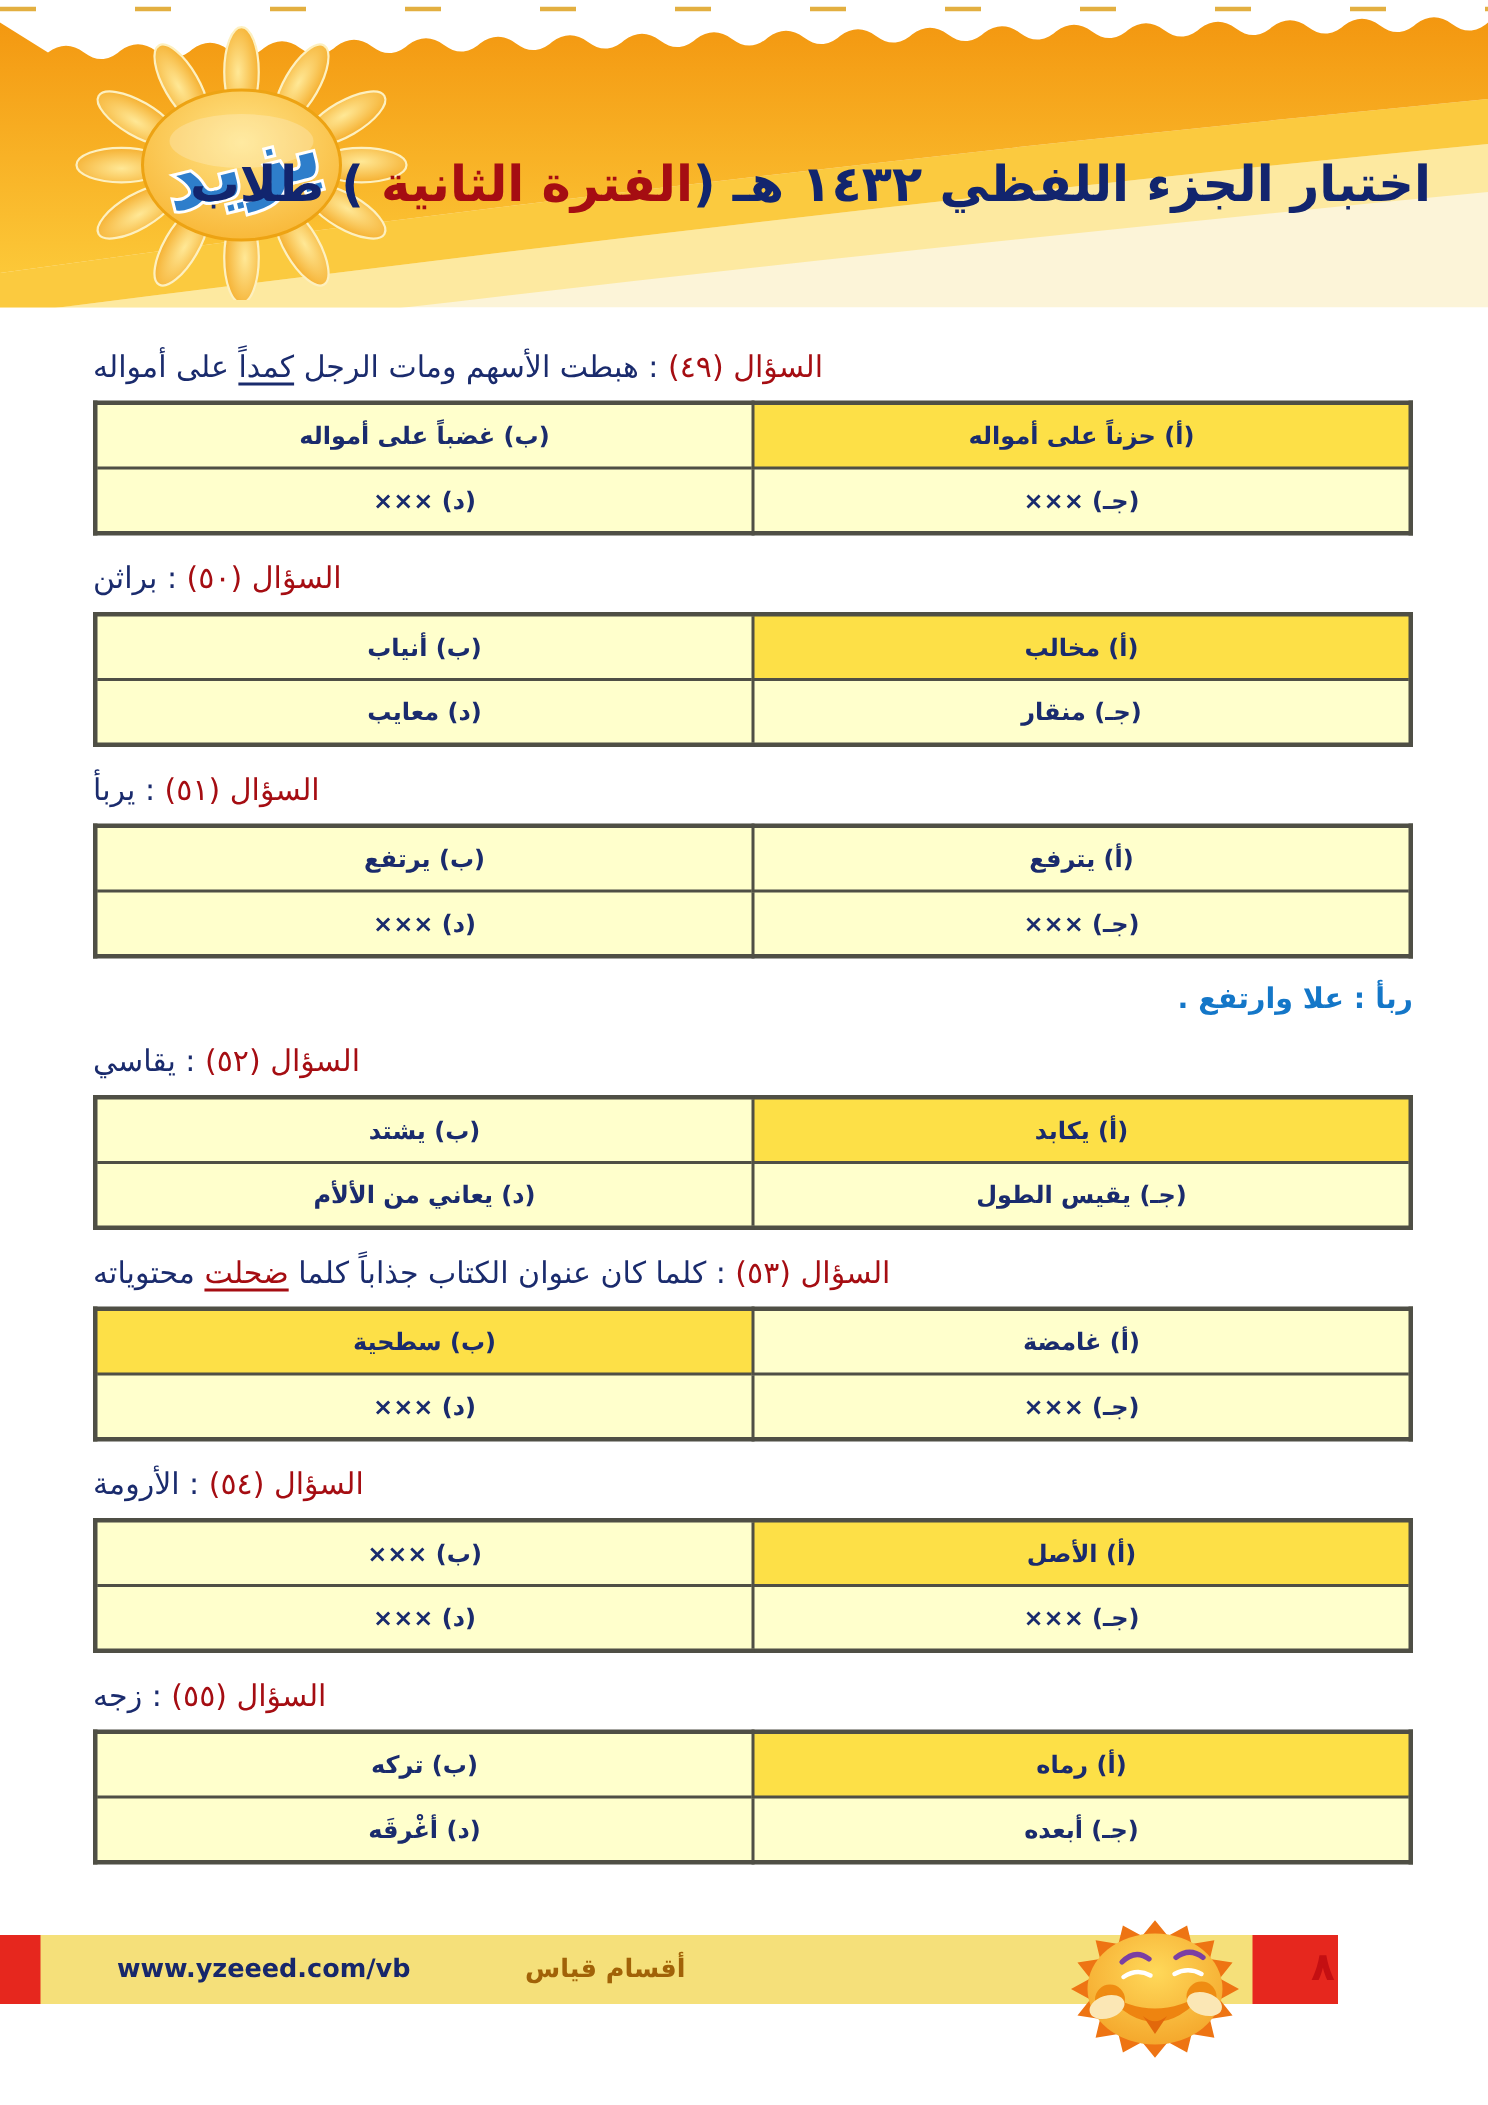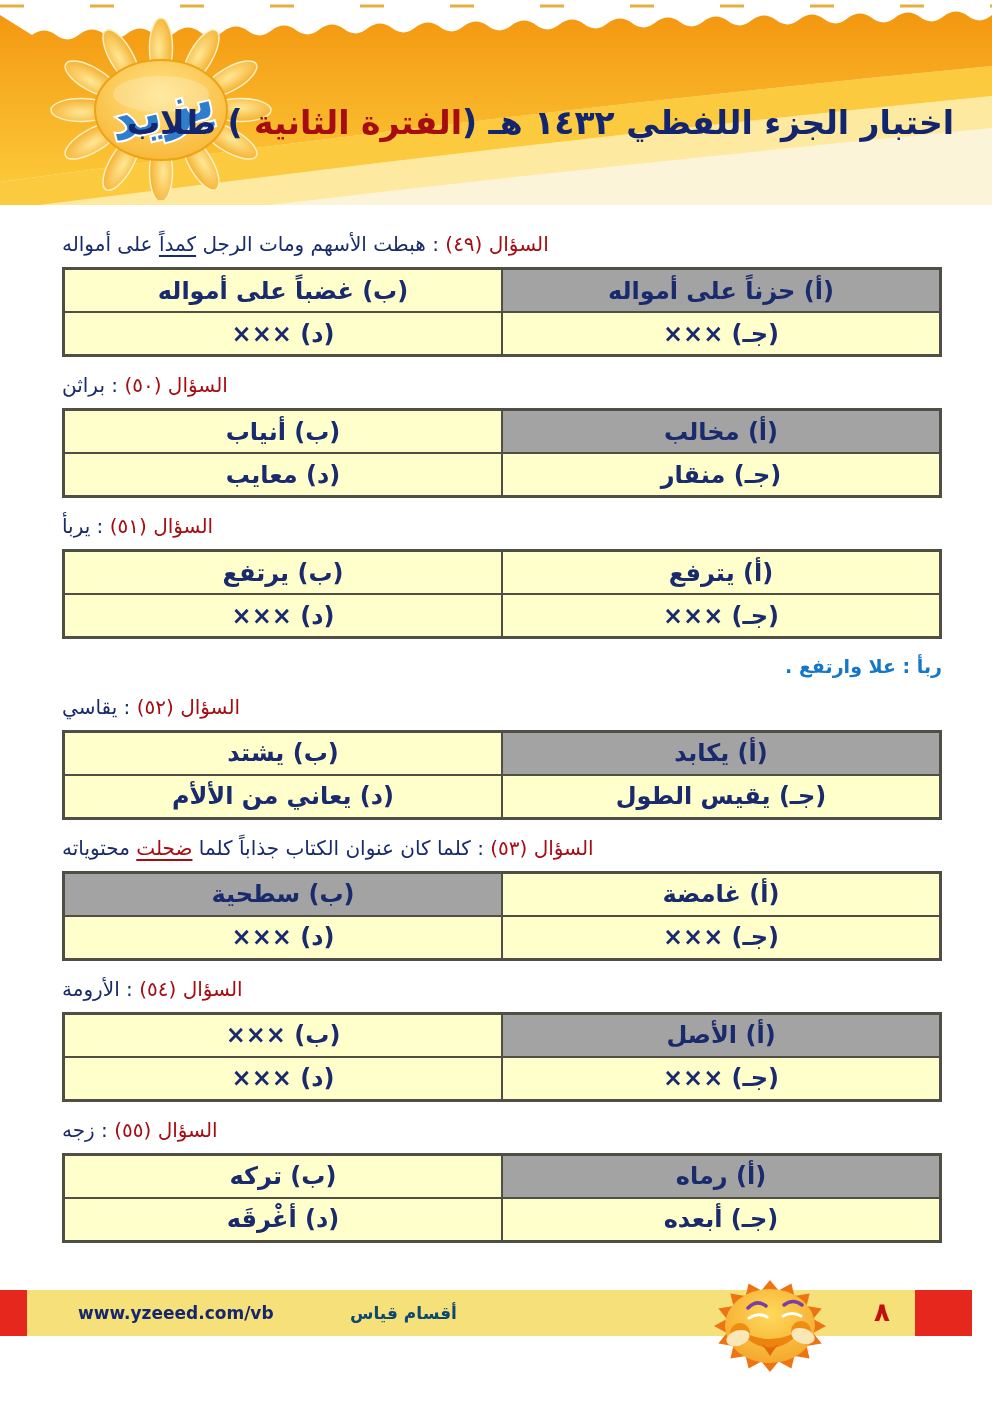--- a/index.html
+++ b/index.html
@@ -28,35 +28,35 @@
   }
   .q-num{color:#a50d12;}
   .u{text-decoration:underline;text-underline-offset:4px;text-decoration-thickness:2px;}
   table.q-table{
     width:880px;border-collapse:collapse;table-layout:fixed;direction:rtl;
     margin:0 0 15px 0;border:3px solid #4f4f45;
   }
   table.q-table td{
     border:2px solid #4f4f45;height:41px;padding:0 8px;
     text-align:center;vertical-align:middle;
-    font-size:24px;font-weight:700;color:#1a2b6d;background:#ffffcc;
-  }
-  table.q-table td.hl{background:#a3a3a3;}
+    font-size:16px;font-weight:700;color:#1a2b6d;background:#ffffcc;
+  }
+  table.q-table td.hl{background:#fde047;}
   .q-note{
     direction:rtl;text-align:right;color:#1477c8;
     font-size:19px;font-weight:700;margin:4px 0 15px 0;line-height:1.3;
   }
 
   
-  .footer{position:absolute;left:0;top:1290px;width:972px;height:46px;background:#f5e07a;}
+  .footer{position:absolute;left:0;top:1290px;width:892px;height:46px;background:#f5e07a;}
   .fred{position:absolute;top:0;height:46px;background:#e6271e;}
   .fred.left{left:0;width:27px;}
   .fred.right{right:0;width:57px;}
   .f-url{position:absolute;left:78px;top:0;line-height:46px;font-size:17px;font-weight:700;color:#17276b;}
-  .f-qiyas{position:absolute;left:350px;top:0;line-height:46px;font-size:17px;font-weight:700;color:#0c4a6e;direction:rtl;}
+  .f-qiyas{position:absolute;left:350px;top:0;line-height:46px;font-size:17px;font-weight:700;color:#a16207;direction:rtl;}
   .f-forum{position:absolute;left:512px;top:0;line-height:46px;font-size:17px;font-weight:700;color:#17276b;direction:rtl;}
   .f-page{position:absolute;left:874px;top:0;line-height:44px;font-size:26px;font-weight:700;color:#c40f12;}
   .mascot{position:absolute;left:686px;top:-20px;width:172px;height:114px;}
 </style>
 </head>
 <body>
 
 <div class="page">
 
   <header class="header">

